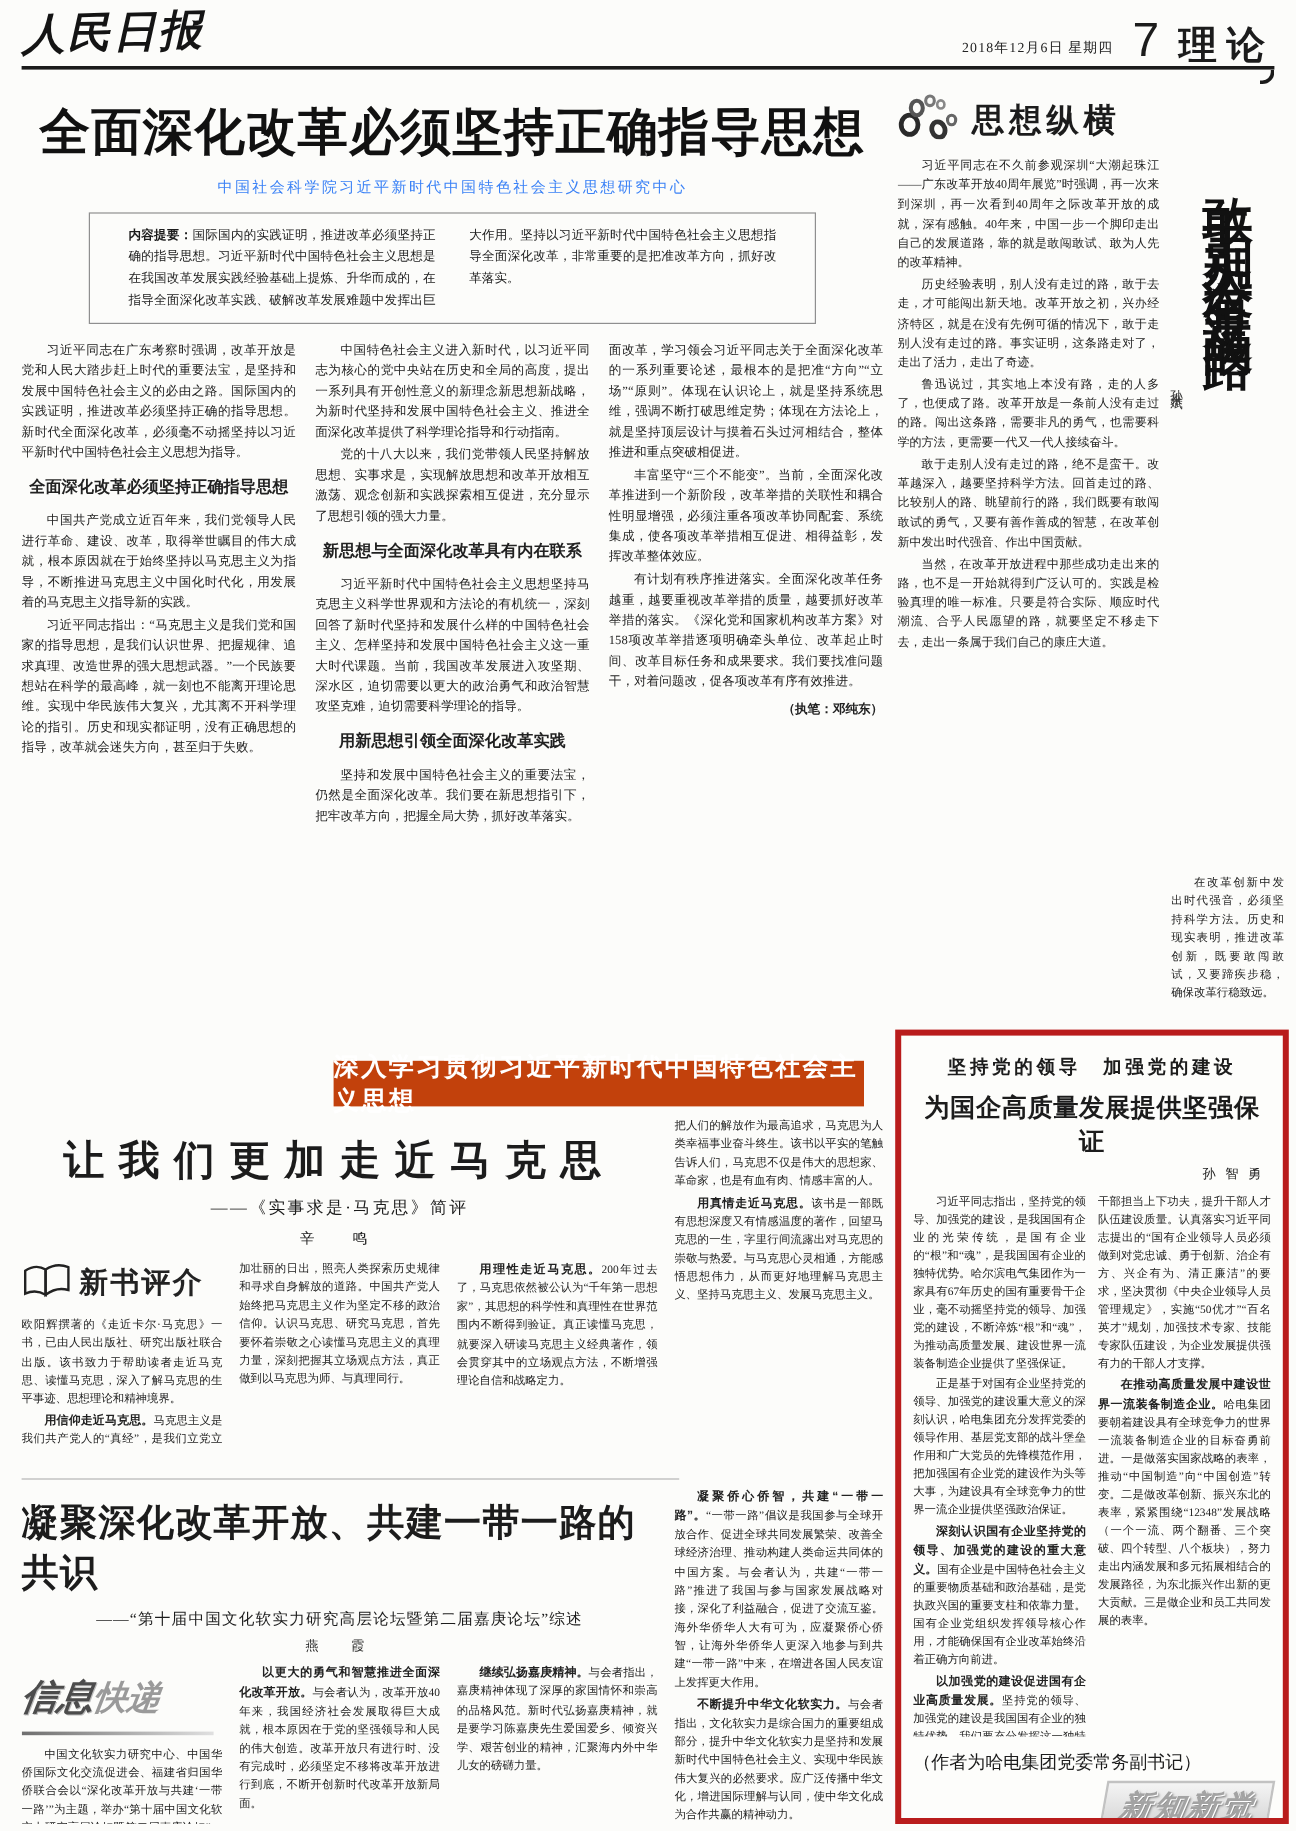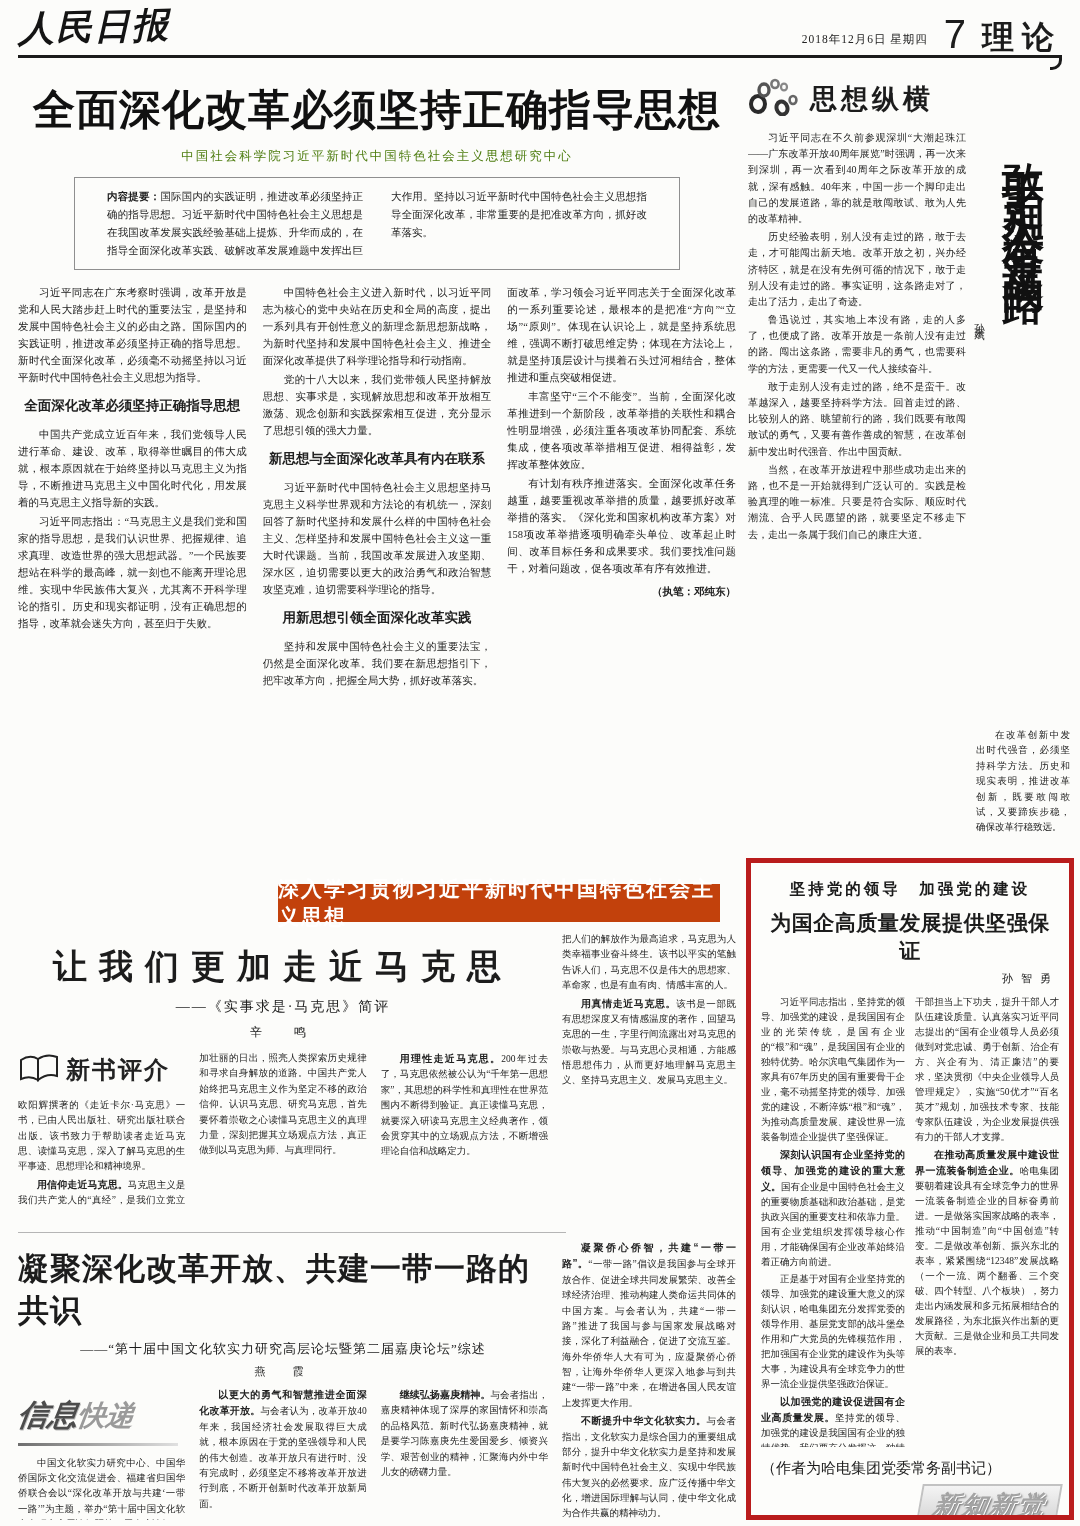--- a/index.html
+++ b/index.html
@@ -28,21 +28,21 @@
   .col p { text-indent:2em; margin-bottom:2px; }
   .col .nolead { text-indent:0; }
   .subhead { font-family:"Liberation Sans",sans-serif; font-weight:bold; text-align:center;
              font-size:13.5px; line-height:1.45; margin:10px 6px; text-indent:0 !important; }
   b.lead { font-weight:bold; font-family:"Liberation Sans",sans-serif; font-size:10px; }
   .endnote { text-align:right; font-weight:bold; font-size:10.5px; margin-top:6px; }
   
   .secA { position:absolute; left:18px; top:78px; width:718px; height:802px; overflow:hidden; }
   .secA h1 { font-family:"Liberation Sans",sans-serif; font-weight:900; font-size:42px;
              letter-spacing:1px; text-align:center; margin:4px 0 10px; color:#111; }
-  .secA .byline { text-align:center; font-size:12.5px; color:#4d7c0f; margin-bottom:12px; letter-spacing:2px; }
+  .secA .byline { text-align:center; font-size:12.5px; color:#3b82f6; margin-bottom:12px; letter-spacing:2px; }
   .abstract { margin:0 56px 14px; border:1px solid #8f8f8f; padding:10px 32px;
               column-count:2; column-gap:28px; font-size:10.5px; line-height:1.7; text-align:justify; }
   .abstract b { font-family:"Liberation Sans",sans-serif; }
   .bodycols { display:flex; gap:16px; height:610px; }
   .bodycols .col { flex:1; }
   
   .secB { position:absolute; left:748px; top:78px; width:324px; height:792px; overflow:hidden; }
   .secB .shead { display:flex; align-items:center; gap:10px; margin-bottom:10px; }
   .secB .stitle { font-family:"Liberation Sans",sans-serif; font-weight:900; font-size:27px; letter-spacing:4px; }
   .secB .sbody { display:flex; gap:10px; }
@@ -240,22 +240,22 @@
     </div>
   </div>
 
   <div class="secE">
     <div class="kicker">坚持党的领导　加强党的建设</div>
     <h2>为国企高质量发展提供坚强保证</h2>
     <div class="gauthor">孙智勇</div>
     <div class="gcols">
       <div class="col">
         <p>习近平同志指出，坚持党的领导、加强党的建设，是我国国有企业的光荣传统，是国有企业的“根”和“魂”，是我国国有企业的独特优势。哈尔滨电气集团作为一家具有67年历史的国有重要骨干企业，毫不动摇坚持党的领导、加强党的建设，不断淬炼“根”和“魂”，为推动高质量发展、建设世界一流装备制造企业提供了坚强保证。</p>
+        <p>正是基于对国有企业坚持党的领导、加强党的建设重大意义的深刻认识，哈电集团充分发挥党委的领导作用、基层党支部的战斗堡垒作用和广大党员的先锋模范作用，把加强国有企业党的建设作为头等大事，为建设具有全球竞争力的世界一流企业提供坚强政治保证。</p>
         <p><b class="lead">深刻认识国有企业坚持党的领导、加强党的建设的重大意义。</b><span>国有企业是中国特色社会主义的重要物质基础和政治基础，是党执政兴国的重要支柱和依靠力量。国有企业党组织发挥领导核心作用，才能确保国有企业改革始终沿着正确方向前进。</span></p>
-        <p>正是基于对国有企业坚持党的领导、加强党的建设重大意义的深刻认识，哈电集团充分发挥党委的领导作用、基层党支部的战斗堡垒作用和广大党员的先锋模范作用，把加强国有企业党的建设作为头等大事，为建设具有全球竞争力的世界一流企业提供坚强政治保证。</p>
         <p><b class="lead">以加强党的建设促进国有企业高质量发展。</b><span>坚持党的领导、加强党的建设是我国国有企业的独特优势。我们要充分发挥这一独特优势，以高质量党建引领企业高质量发展。一是在提高政治站位上下功夫。二是在干部</span></p>
       </div>
       <div class="col">
         <p class="nolead">干部担当上下功夫，提升干部人才队伍建设质量。认真落实习近平同志提出的“国有企业领导人员必须做到对党忠诚、勇于创新、治企有方、兴企有为、清正廉洁”的要求，坚决贯彻《中央企业领导人员管理规定》，实施“50优才”“百名英才”规划，加强技术专家、技能专家队伍建设，为企业发展提供强有力的干部人才支撑。</p>
         <p><b class="lead">在推动高质量发展中建设世界一流装备制造企业。</b><span>哈电集团要朝着建设具有全球竞争力的世界一流装备制造企业的目标奋勇前进。一是做落实国家战略的表率，推动“中国制造”向“中国创造”转变。二是做改革创新、振兴东北的表率，紧紧围绕“12348”发展战略（一个一流、两个翻番、三个突破、四个转型、八个板块），努力走出内涵发展和多元拓展相结合的发展路径，为东北振兴作出新的更大贡献。三是做企业和员工共同发展的表率。</span></p>
       </div>
     </div>
     <div class="gend">（作者为哈电集团党委常务副书记）</div>
     <div class="xzlogo-row">
       <div class="xzlogo">新知新觉</div>

